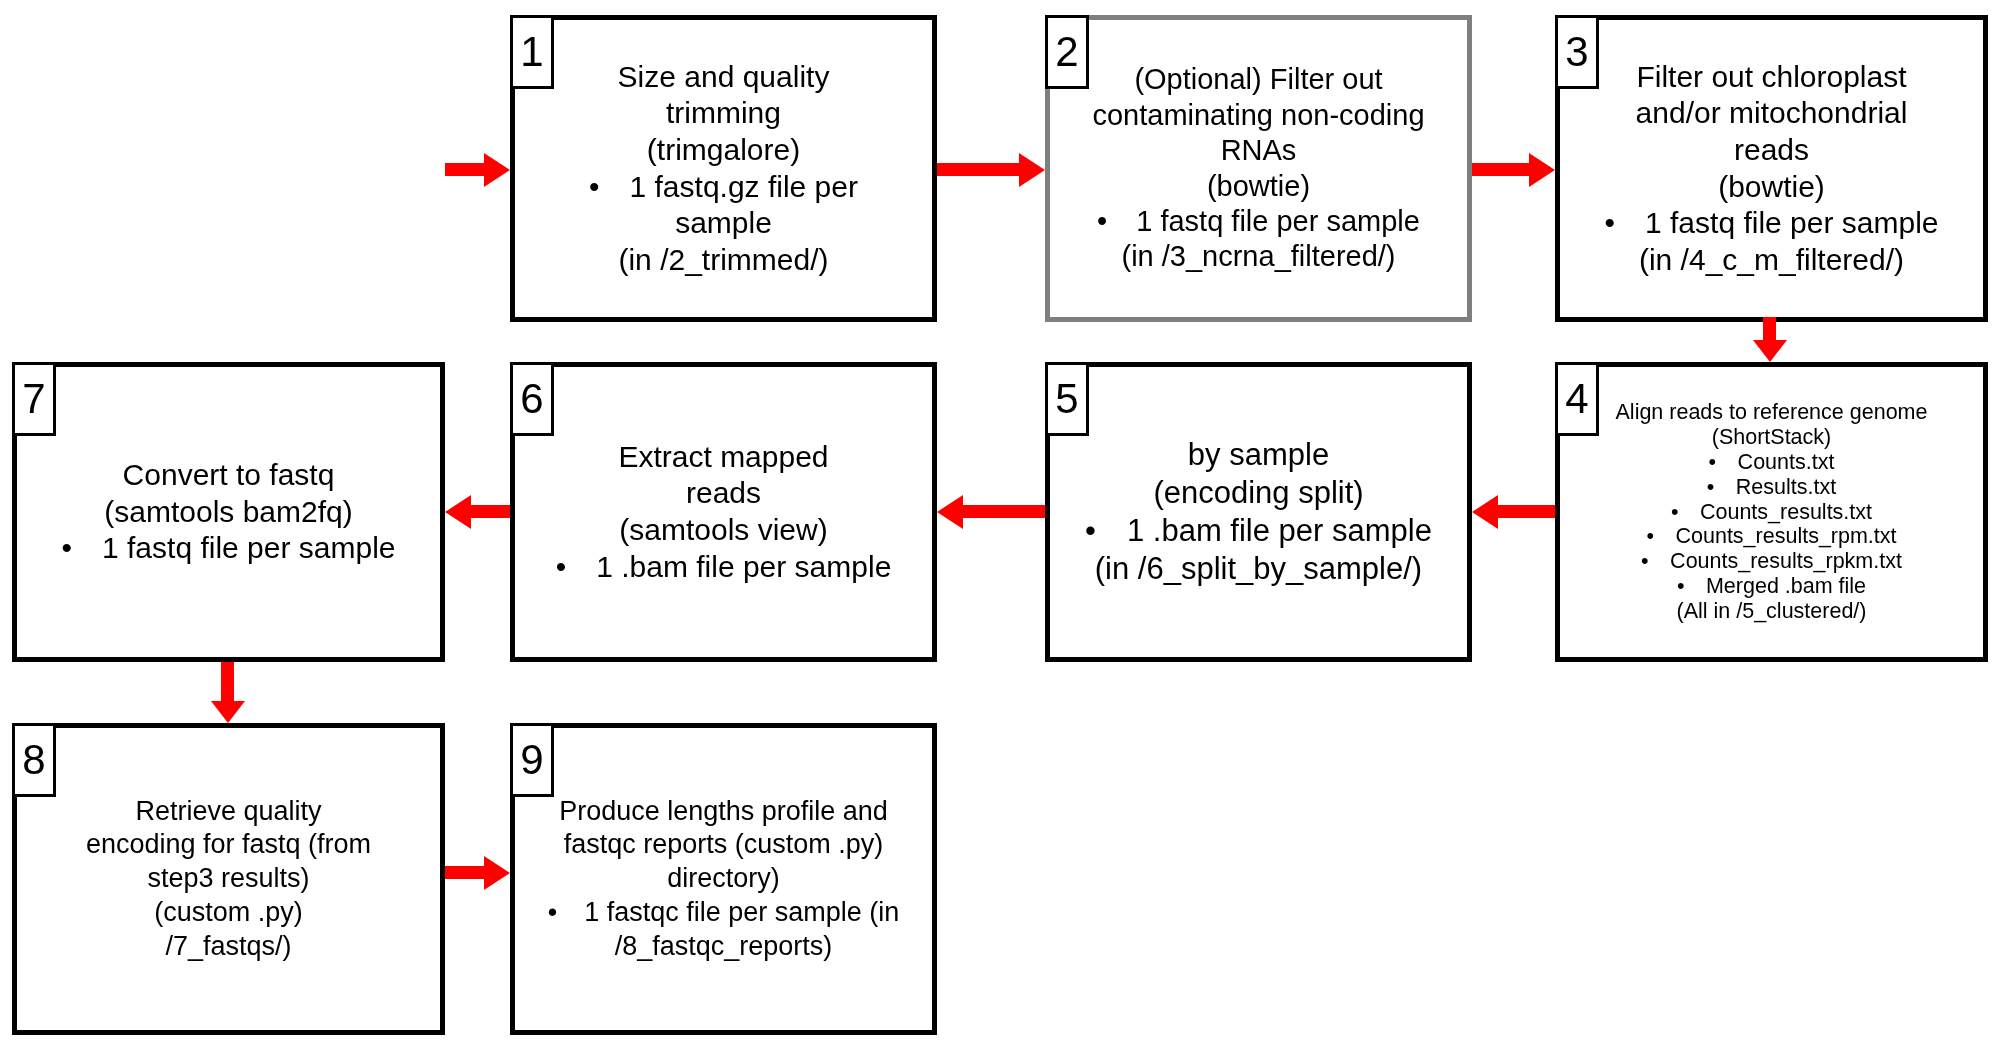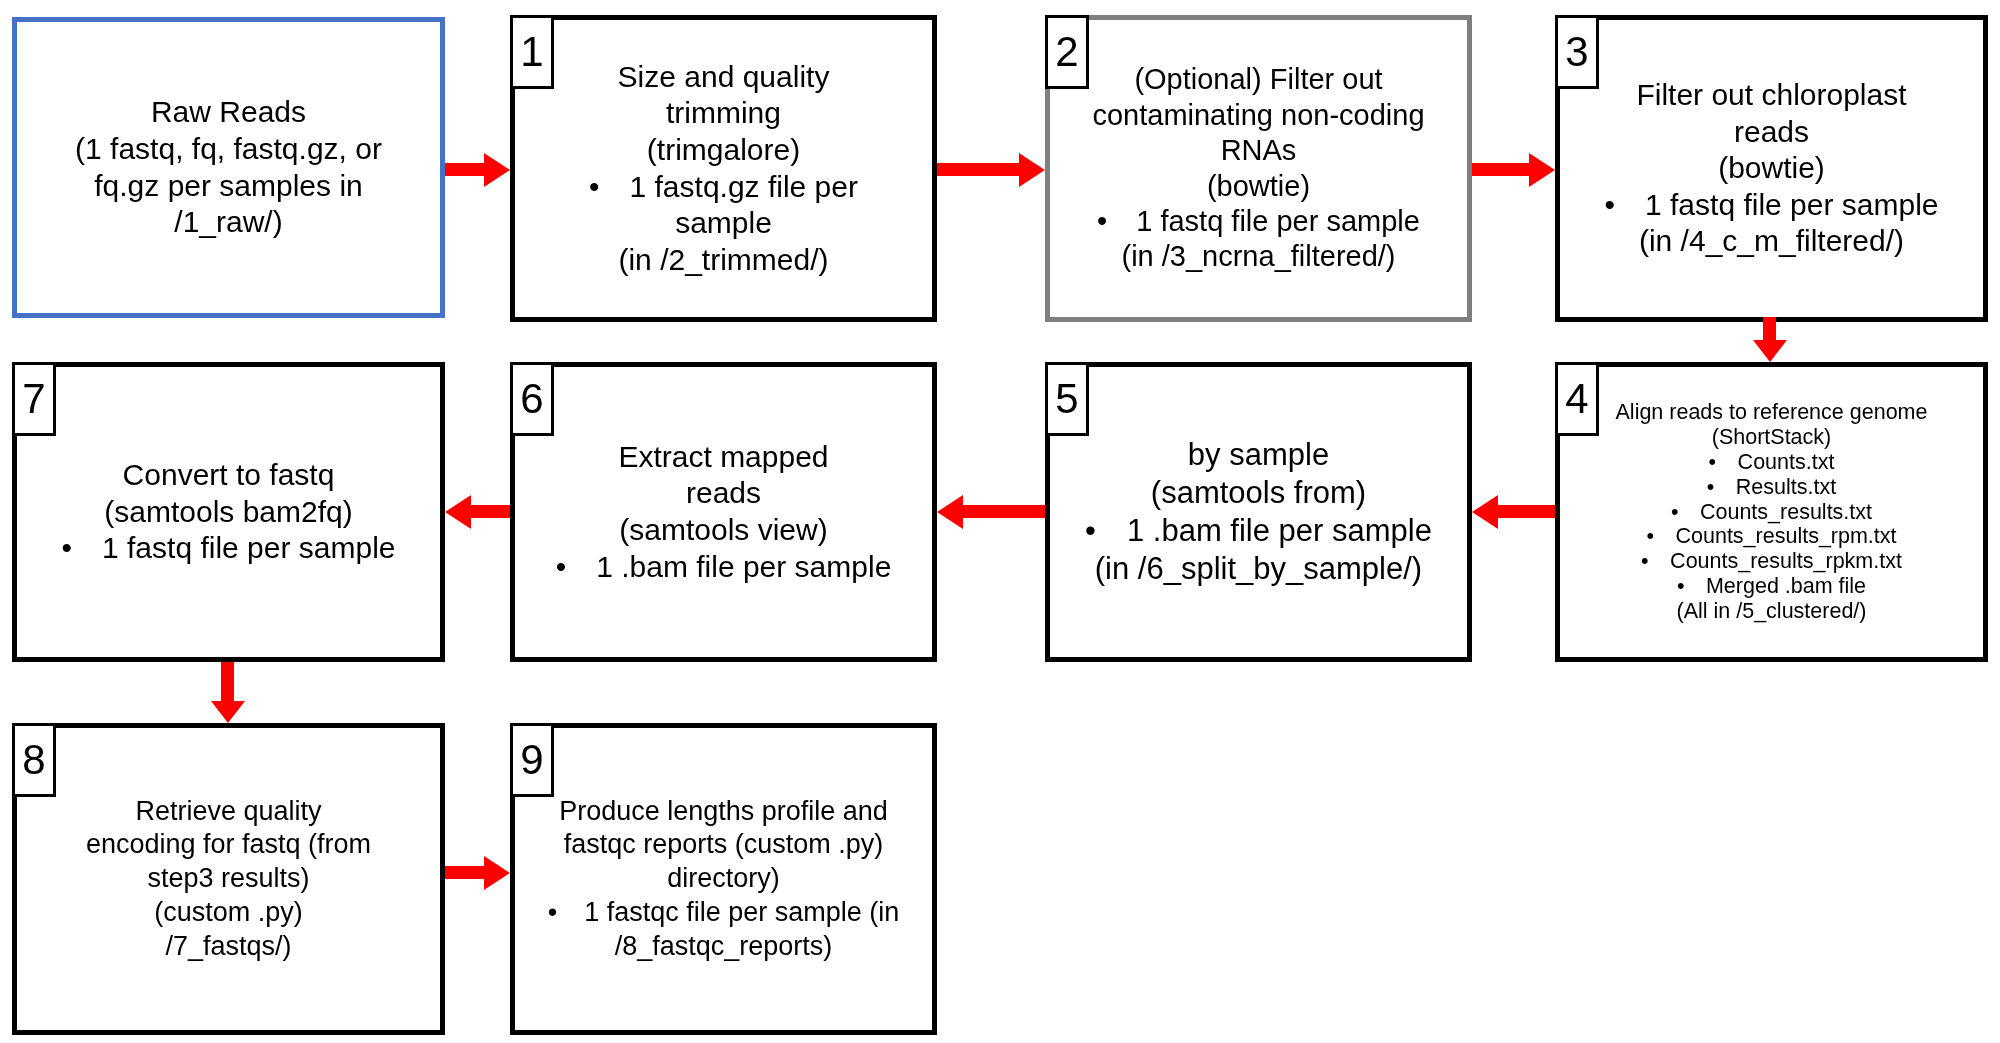--- a/index.html
+++ b/index.html
@@ -41,26 +41,20 @@
   .arrow{position:absolute;}
   .arrow .shaft{position:absolute;background:#FF0000;}
   .arrow .head{position:absolute;width:0;height:0;}
 
   
 </style>
 </head>
 <body>
 
 <div id="canvas">
-    <div class="flow-box blue" style="left: 12px; top: 17px; width: 433px; height: 301px; font-size: 30px; line-height: 1.22;">
-      <div class="line">Raw Reads</div>
-      <div class="line">(1 fastq, fq, fastq.gz, or</div>
-      <div class="line">fq.gz per samples in</div>
-      <div class="line">/1_raw/)</div>
-    </div>
     <div class="flow-box black" style="left: 510px; top: 15px; width: 427px; height: 307px; font-size: 30px; line-height: 1.22;">
       <div class="badge">1</div>
       <div class="line">Size and quality</div>
       <div class="line">trimming</div>
       <div class="line">(trimgalore)</div>
       <div class="line bullet">1 fastq.gz file per</div>
       <div class="line">sample</div>
       <div class="line">(in /2_trimmed/)</div>
     </div>
     <div class="flow-box gray" style="left: 1045px; top: 15px; width: 427px; height: 307px; font-size: 29px; line-height: 1.22;">
@@ -68,41 +62,42 @@
       <div class="line">(Optional) Filter out</div>
       <div class="line">contaminating non-coding</div>
       <div class="line">RNAs</div>
       <div class="line">(bowtie)</div>
       <div class="line bullet">1 fastq file per sample</div>
       <div class="line">(in /3_ncrna_filtered/)</div>
     </div>
     <div class="flow-box black" style="left: 1555px; top: 15px; width: 433px; height: 307px; font-size: 30px; line-height: 1.22;">
       <div class="badge">3</div>
       <div class="line">Filter out chloroplast</div>
+      <div class="line">and/or mitochondrial</div>
       <div class="line">reads</div>
       <div class="line">(bowtie)</div>
       <div class="line bullet">1 fastq file per sample</div>
       <div class="line">(in /4_c_m_filtered/)</div>
     </div>
     <div class="flow-box black" style="left: 1555px; top: 362px; width: 433px; height: 300px; font-size: 21.5px; line-height: 1.16;">
       <div class="badge">4</div>
       <div class="line">Align reads to reference genome</div>
       <div class="line">(ShortStack)</div>
       <div class="line bullet">Counts.txt</div>
       <div class="line bullet">Results.txt</div>
       <div class="line bullet">Counts_results.txt</div>
       <div class="line bullet">Counts_results_rpm.txt</div>
       <div class="line bullet">Counts_results_rpkm.txt</div>
       <div class="line bullet">Merged .bam file</div>
       <div class="line">(All in /5_clustered/)</div>
     </div>
     <div class="flow-box black" style="left: 1045px; top: 362px; width: 427px; height: 300px; font-size: 31px; line-height: 1.22;">
       <div class="badge">5</div>
       <div class="line">by sample</div>
-      <div class="line">(samtools from)</div>
+      <div class="line">(encoding split)</div>
       <div class="line bullet">1 .bam file per sample</div>
       <div class="line">(in /6_split_by_sample/)</div>
     </div>
     <div class="flow-box black" style="left: 510px; top: 362px; width: 427px; height: 300px; font-size: 30px; line-height: 1.22;">
       <div class="badge">6</div>
       <div class="line">Extract mapped</div>
       <div class="line">reads</div>
       <div class="line">(samtools view)</div>
       <div class="line bullet">1 .bam file per sample</div>
     </div>

